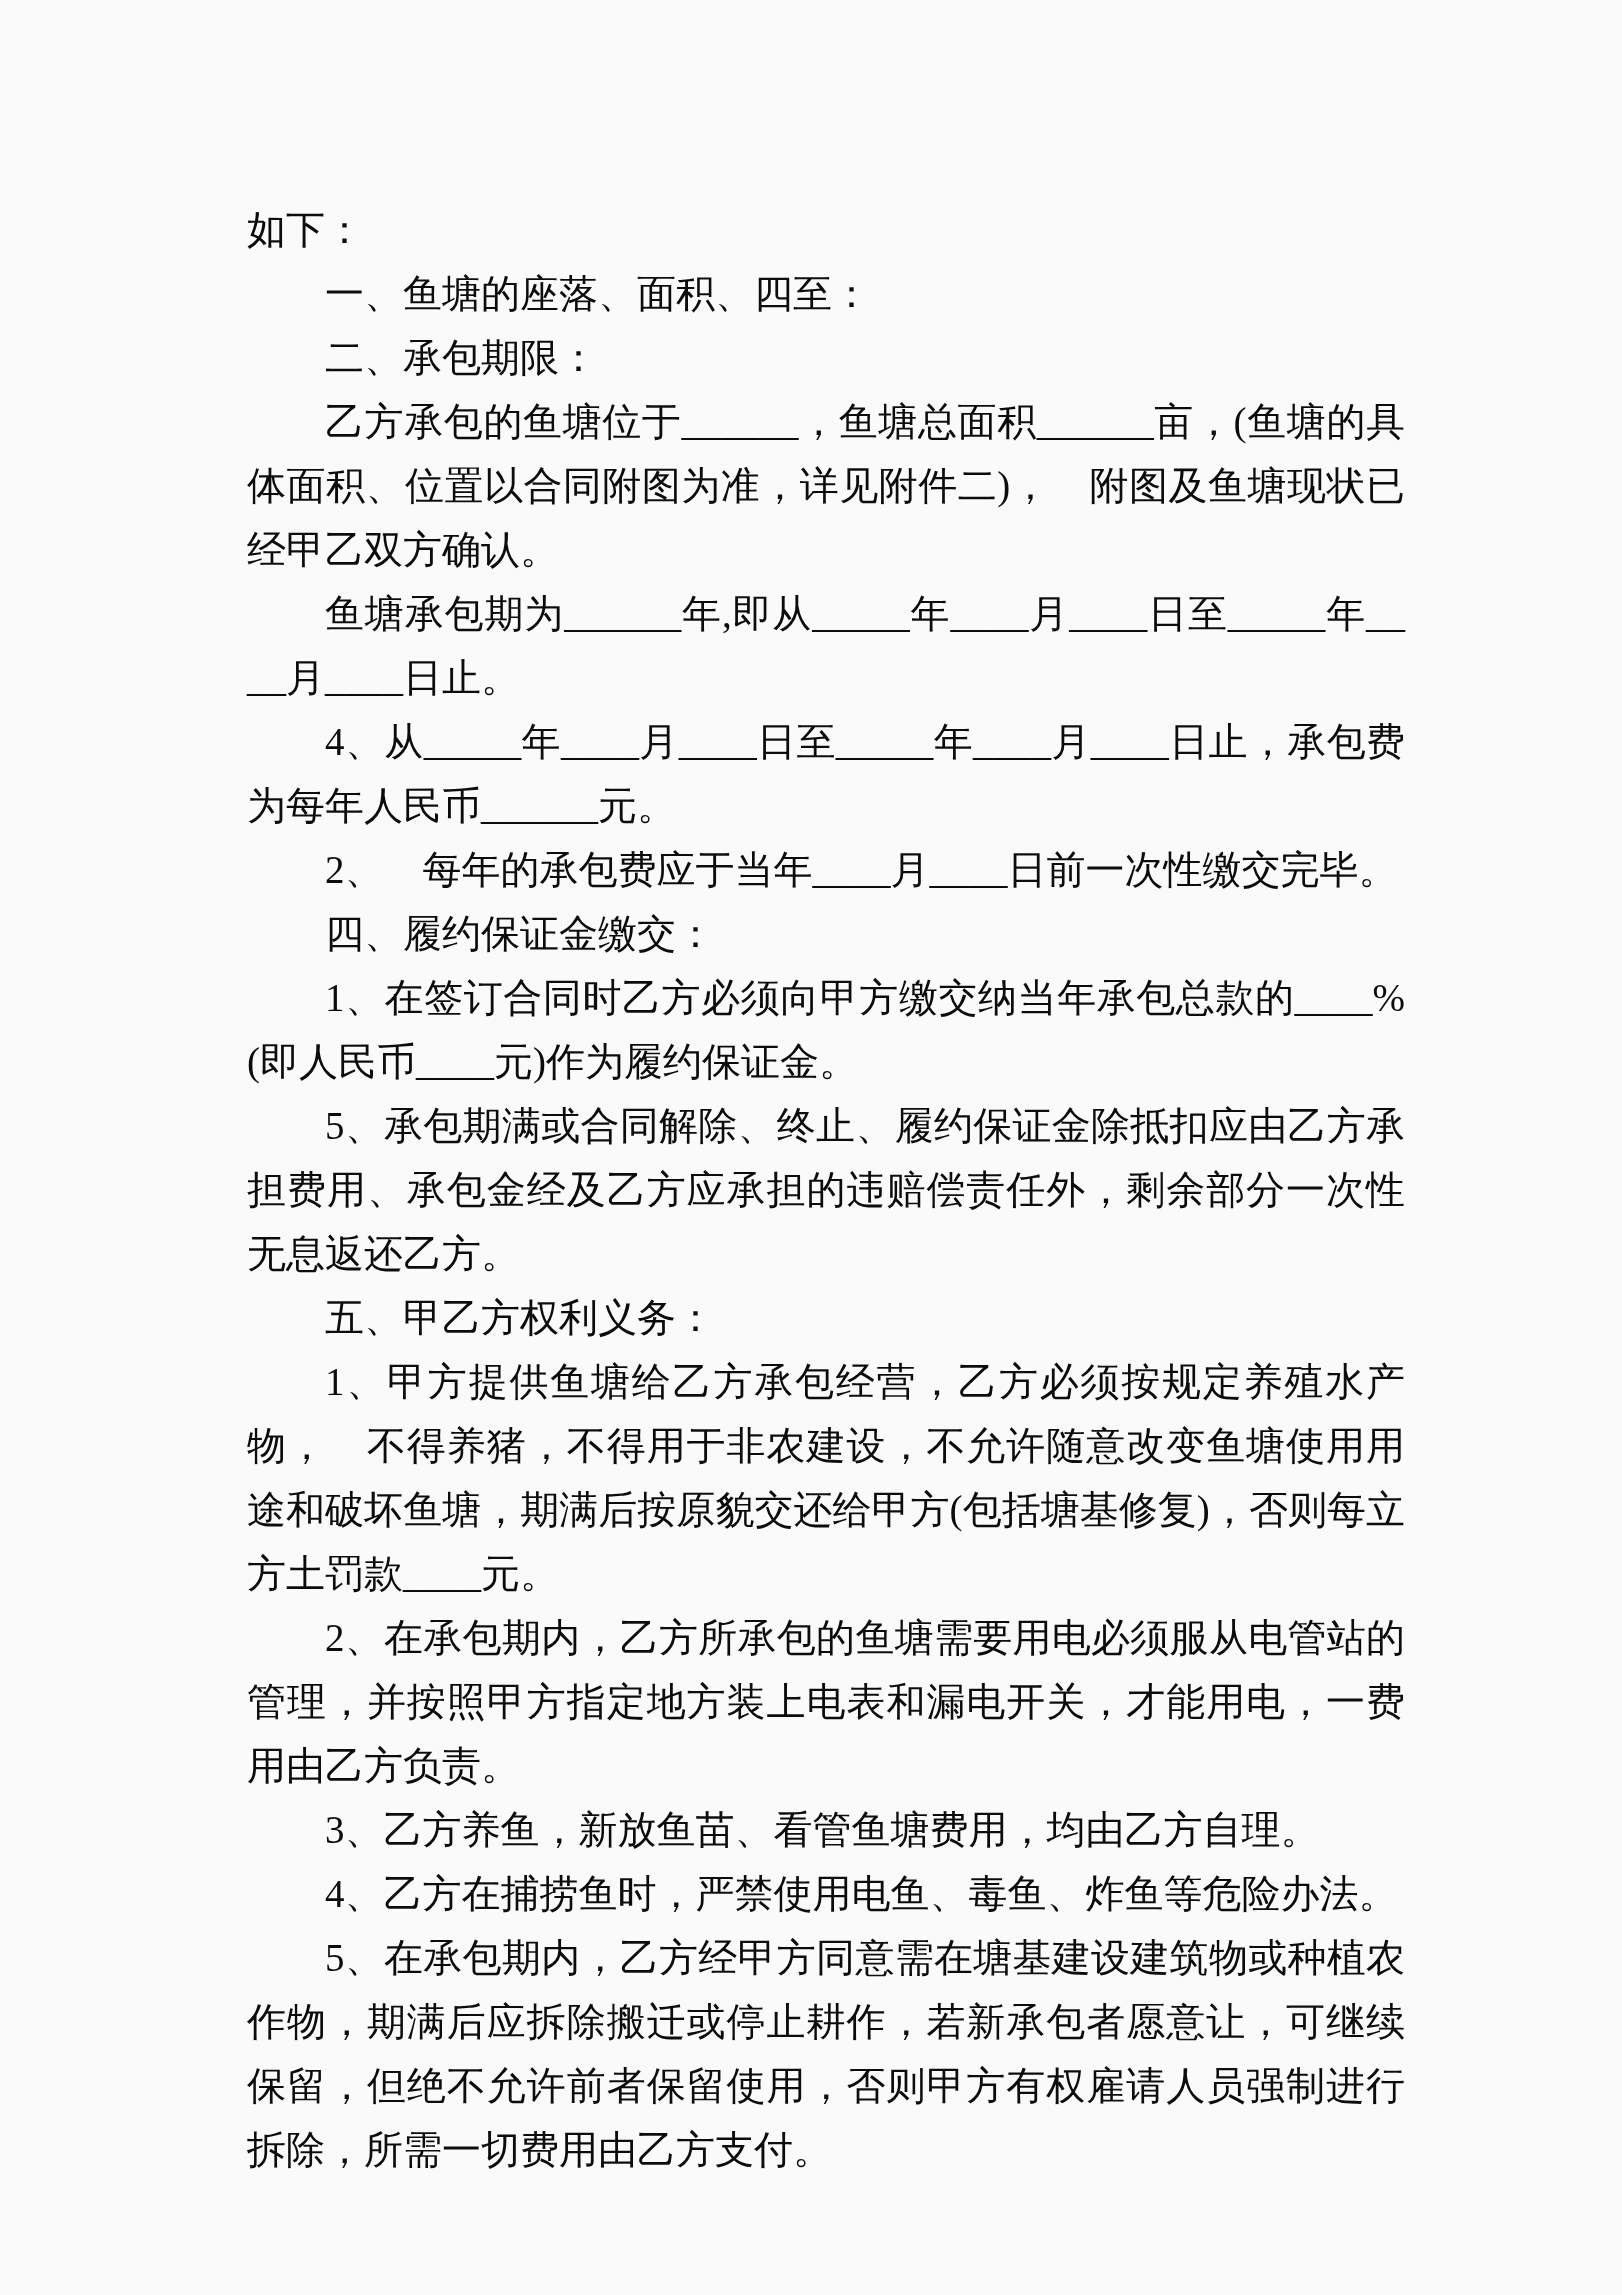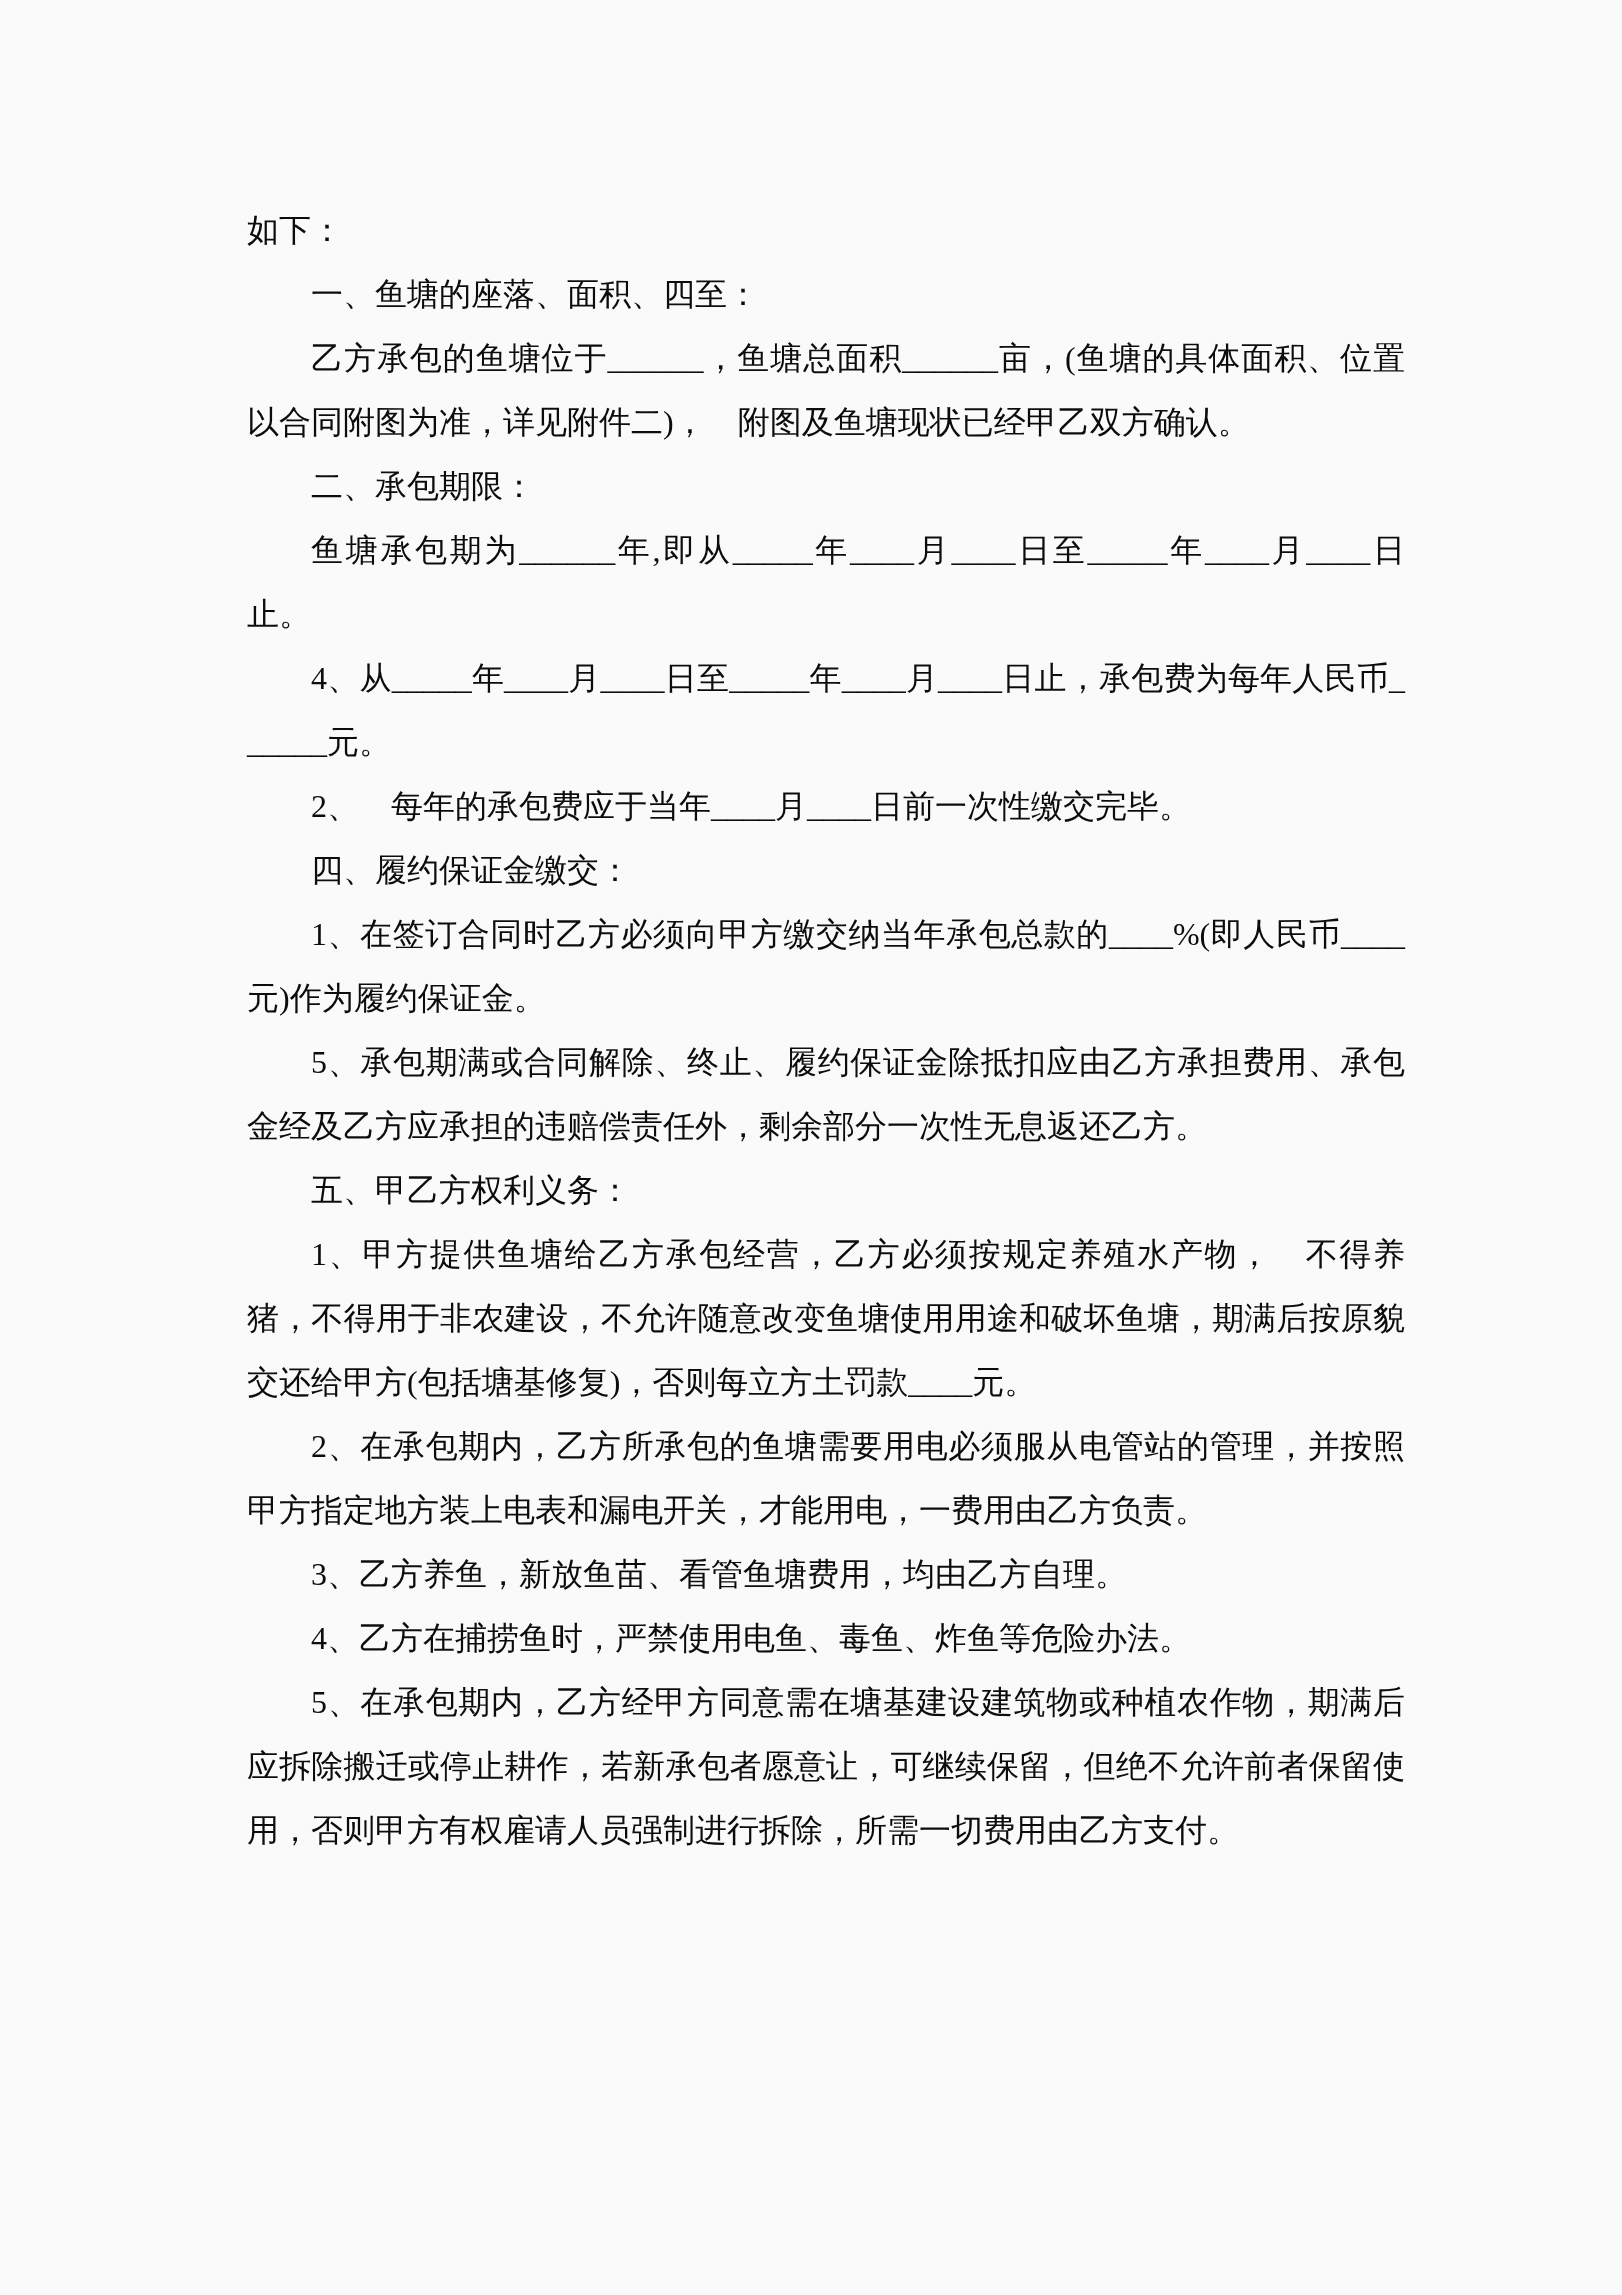--- a/index.html
+++ b/index.html
@@ -18,21 +18,21 @@
     height: 2295px;
     background: #fafafa;
     overflow: hidden;
   }
   .content {
     position: absolute;
     left: 247px;
     top: 198px;
     width: 1158px;
     font-family: "Liberation Serif", "DejaVu Serif", serif;
-    font-size: 32px;
+    font-size: 39px;
     line-height: 64px;
     color: #0c0c0c;
     text-align: justify;
     text-align-last: left;
     word-break: break-all;
   }
   .content p {
     margin: 0;
     padding: 0;
   }
@@ -40,22 +40,22 @@
     text-indent: 2em;
   }
 </style>
 </head>
 <body style="background: rgb(250, 250, 250);">
 
 <div class="page" style="background: rgb(250, 250, 250);">
   <div class="content" style="color: rgb(12, 12, 12);">
       <p>如下：</p>
       <p class="indent">一、鱼塘的座落、面积、四至：</p>
+      <p class="indent">二、承包期限：</p>
       <p class="indent">乙方承包的鱼塘位于______，鱼塘总面积______亩，(鱼塘的具体面积、位置以合同附图为准，详见附件二)，　附图及鱼塘现状已经甲乙双方确认。</p>
-      <p class="indent">二、承包期限：</p>
       <p class="indent">鱼塘承包期为______年,即从_____年____月____日至_____年____月____日止。</p>
       <p class="indent">4、从_____年____月____日至_____年____月____日止，承包费为每年人民币______元。</p>
       <p class="indent">2、　每年的承包费应于当年____月____日前一次性缴交完毕。</p>
       <p class="indent">四、履约保证金缴交：</p>
       <p class="indent">1、在签订合同时乙方必须向甲方缴交纳当年承包总款的____%(即人民币____元)作为履约保证金。</p>
       <p class="indent">5、承包期满或合同解除、终止、履约保证金除抵扣应由乙方承担费用、承包金经及乙方应承担的违赔偿责任外，剩余部分一次性无息返还乙方。</p>
       <p class="indent">五、甲乙方权利义务：</p>
       <p class="indent">1、甲方提供鱼塘给乙方承包经营，乙方必须按规定养殖水产物，　不得养猪，不得用于非农建设，不允许随意改变鱼塘使用用途和破坏鱼塘，期满后按原貌交还给甲方(包括塘基修复)，否则每立方土罚款____元。</p>
       <p class="indent">2、在承包期内，乙方所承包的鱼塘需要用电必须服从电管站的管理，并按照甲方指定地方装上电表和漏电开关，才能用电，一费用由乙方负责。</p>
       <p class="indent">3、乙方养鱼，新放鱼苗、看管鱼塘费用，均由乙方自理。</p>

